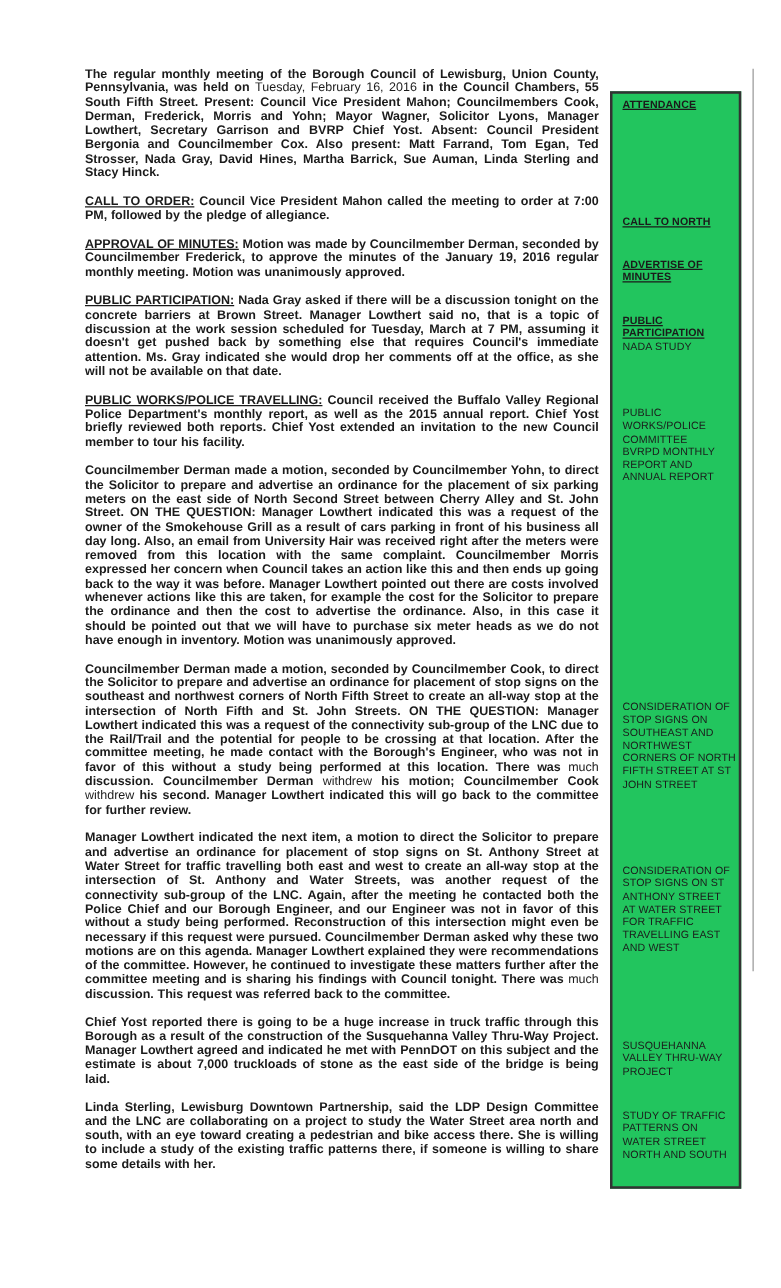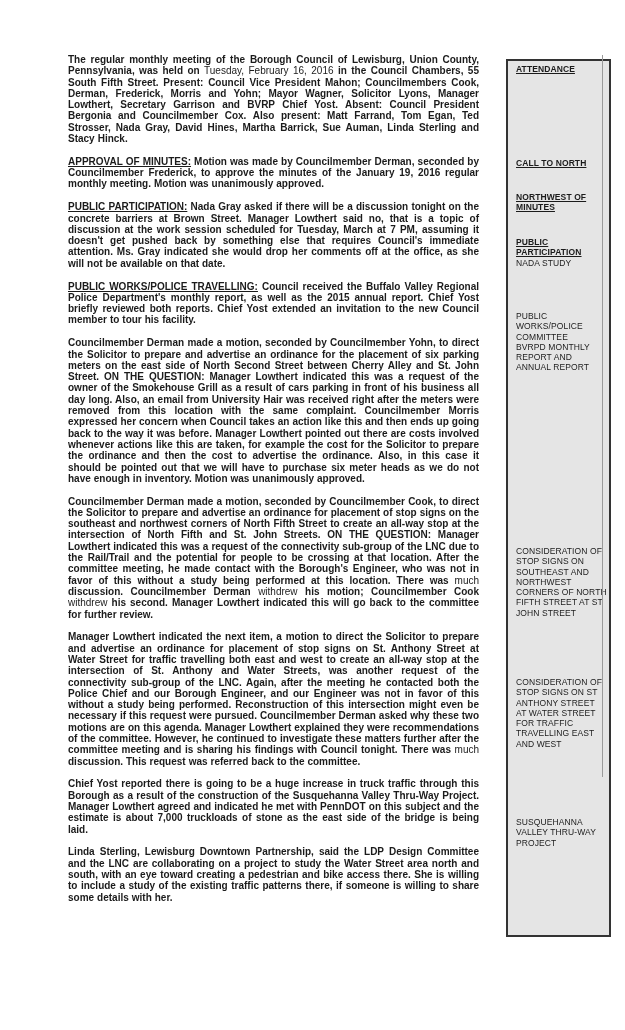--- a/index.html
+++ b/index.html
@@ -18,26 +18,25 @@
   }
   .main-column p {
     margin: 0 0 11.5px 0;
     font-size: 10px;
     line-height: 11.3px;
     text-align: justify;
     word-spacing: 0.2px;
   }
   .margin-panel {
     position: absolute;
-    left: 488px; top: 59px;
+    left: 488px; top: 73px;
     width: 105px; height: 878px;
     border: 2px solid #333333;
     box-sizing: border-box;
-    background: #e5e5e5;
-    margin-left: 18px;
+    background: #22c55e;
   }
   .margin-note {
     position: absolute;
     left: 8px;
     font-size: 8.5px;
     line-height: 10.3px;
     white-space: pre-line;
     letter-spacing: 0.1px;
   }
   .scan-edge-line {
@@ -49,34 +48,35 @@
   .seg-n  { font-weight: 700; }
   .seg-b  { font-weight: 400; }
   .seg-hu { font-weight: 700; text-decoration: underline; text-underline-offset: 1px; }
   .seg-i  { }
 </style>
 </head>
 <body>
 
 <div class="main-column">
   <p><span class="seg-n">The regular monthly meeting of the Borough Council of Lewisburg, Union County, Pennsylvania, was held on </span><span class="seg-b">Tuesday, February 16, 2016</span><span class="seg-n"> in the Council Chambers, 55 South Fifth Street. Present: Council Vice President Mahon; Councilmembers Cook, Derman, Frederick, Morris and Yohn; Mayor Wagner, Solicitor Lyons, Manager Lowthert, Secretary Garrison and BVRP Chief Yost. Absent: Council President Bergonia and Councilmember Cox. Also present: Matt Farrand, Tom Egan, Ted Strosser, Nada Gray, David Hines, Martha Barrick, Sue Auman, Linda Sterling and Stacy Hinck.</span></p>
+  <p><span class="seg-hu">CALL TO ORDER:</span><span class="seg-n"> Council Vice President Mahon called the meeting to order at 7:00 PM, followed by the pledge of allegiance.</span></p>
   <p><span class="seg-hu">APPROVAL OF MINUTES:</span><span class="seg-n"> Motion was made by Councilmember Derman, seconded by Councilmember Frederick, to approve the minutes of the January 19, 2016 regular monthly meeting. Motion was unanimously approved.</span></p>
   <p><span class="seg-hu">PUBLIC PARTICIPATION:</span><span class="seg-n"> Nada Gray asked if there will be a discussion tonight on the concrete barriers at Brown Street. Manager Lowthert said no, that is a topic of discussion at the work session scheduled for Tuesday, March at 7 PM, assuming it doesn't get pushed back by something else that requires Council's immediate attention. Ms. Gray indicated she would drop her comments off at the office, as she will not be available on that date.</span></p>
   <p><span class="seg-hu">PUBLIC WORKS/POLICE TRAVELLING:</span><span class="seg-n"> Council received the Buffalo Valley Regional Police Department's monthly report, as well as the 2015 annual report. Chief Yost briefly reviewed both reports. Chief Yost extended an invitation to the new Council member to tour his facility.</span></p>
   <p><span class="seg-n">Councilmember Derman made a motion, seconded by Councilmember Yohn, to direct the Solicitor to prepare and advertise an ordinance for the placement of six parking meters on the east side of North Second Street between Cherry Alley and St. John Street.  ON THE QUESTION:  Manager Lowthert indicated this was a request of the owner of the Smokehouse Grill as a result of cars parking in front of his business all day long. Also, an email from University Hair was received right after the meters were removed from this location with the same complaint. Councilmember Morris expressed her concern when Council takes an action like this and then ends up going back to the way it was before. Manager Lowthert pointed out there are costs involved whenever actions like this are taken, for example the cost for the Solicitor to prepare the ordinance and then the cost to advertise the ordinance. Also, in this case it should be pointed out that we will have to purchase six meter heads as we do not have enough in inventory. Motion was unanimously approved.</span></p>
   <p><span class="seg-n">Councilmember Derman made a motion, seconded by Councilmember Cook, to direct the Solicitor to prepare and advertise an ordinance for placement of stop signs on the southeast and northwest corners of North Fifth Street to create an all-way stop at the intersection of North Fifth and St. John Streets.  ON THE QUESTION: Manager Lowthert indicated this was a request of the connectivity sub-group of the LNC due to the Rail/Trail and the potential for people to be crossing at that location. After the committee meeting, he made contact with the Borough's Engineer, who was not in favor of this without a study being performed at this location. There was </span><span class="seg-b">much</span><span class="seg-n"> discussion.  Councilmember Derman </span><span class="seg-i">withdrew</span><span class="seg-n"> his motion; Councilmember Cook </span><span class="seg-i">withdrew</span><span class="seg-n"> his second. Manager Lowthert indicated this will go back to the committee for further review.</span></p>
   <p><span class="seg-n">Manager Lowthert indicated the next item, a motion to direct the Solicitor to prepare and advertise an ordinance for placement of stop signs on St. Anthony Street at Water Street for traffic travelling both east and west to create an all-way stop at the intersection of St. Anthony and Water Streets, was another request of the connectivity sub-group of the LNC. Again, after the meeting he contacted both the Police Chief and our Borough Engineer, and our Engineer was not in favor of this without a study being performed. Reconstruction of this intersection might even be necessary if this request were pursued. Councilmember Derman asked why these two motions are on this agenda. Manager Lowthert explained they were recommendations of the committee. However, he continued to investigate these matters further after the committee meeting and is sharing his findings with Council tonight. There was </span><span class="seg-b">much</span><span class="seg-n"> discussion. This request was referred back to the committee.</span></p>
   <p><span class="seg-n">Chief Yost reported there is going to be a huge increase in truck traffic through this Borough as a result of the construction of the Susquehanna Valley Thru-Way Project. Manager Lowthert agreed and indicated he met with PennDOT on this subject and the estimate is about 7,000 truckloads of stone as the east side of the bridge is being laid.</span></p>
   <p><span class="seg-n">Linda Sterling, Lewisburg Downtown Partnership, said the LDP Design Committee and the LNC are collaborating on a project to study the Water Street area north and south, with an eye toward creating a pedestrian and bike access there. She is willing to include a study of the existing traffic patterns there, if someone is willing to share some details with her.</span></p>
 </div>
 
 <div class="margin-panel">
   <div class="margin-note" style="top:3px"><span class="seg-hu">ATTENDANCE</span></div>
   <div class="margin-note" style="top:97px"><span class="seg-hu">CALL TO NORTH</span></div>
-  <div class="margin-note" style="top:131px"><span class="seg-hu">NORTHWEST OF
+  <div class="margin-note" style="top:131px"><span class="seg-hu">ADVERTISE OF
 MINUTES</span></div>
   <div class="margin-note" style="top:176px"><span class="seg-hu">PUBLIC
 PARTICIPATION
 </span><span class="seg-b">NADA STUDY</span></div>
   <div class="margin-note" style="top:250px"><span class="seg-b">PUBLIC
 WORKS/POLICE
 COMMITTEE
 BVRPD MONTHLY
 REPORT AND
 ANNUAL REPORT</span></div>
@@ -90,15 +90,19 @@
   <div class="margin-note" style="top:616px"><span class="seg-b">CONSIDERATION OF
 STOP SIGNS ON ST
 ANTHONY STREET
 AT WATER STREET
 FOR TRAFFIC
 TRAVELLING EAST
 AND WEST</span></div>
   <div class="margin-note" style="top:756px"><span class="seg-b">SUSQUEHANNA
 VALLEY THRU-WAY
 PROJECT</span></div>
+  <div class="margin-note" style="top:812px"><span class="seg-b">STUDY OF TRAFFIC
+PATTERNS ON
+WATER STREET
+NORTH AND SOUTH</span></div>
 </div>
 
 <div class="scan-edge-line"></div>
 
 </body></html>

